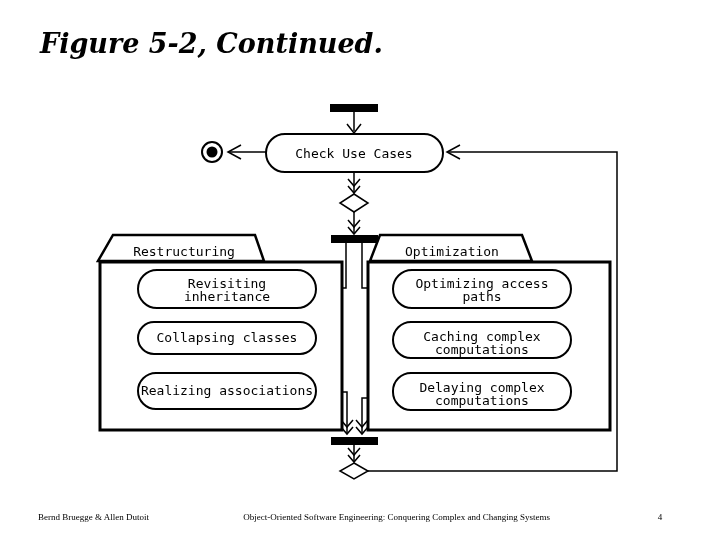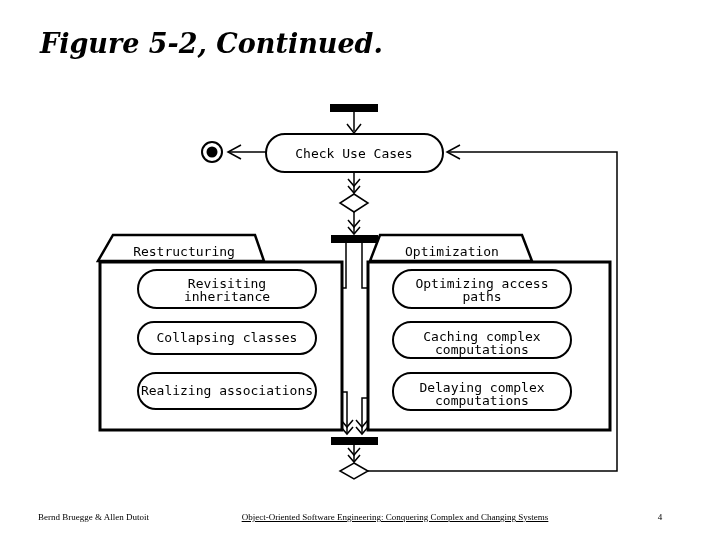--- a/index.html
+++ b/index.html
@@ -43,21 +43,21 @@
     left: 0;
     top: 509px;
     width: 720px;
     height: 16px;
     font-family: "Liberation Serif", serif;
     font-size: 9px;
     color: #000000;
     padding-left: 20px;
   }
   .footer-authors { position: absolute; left: 38px; top: 3px; white-space: nowrap; }
-  .footer-book    { position: absolute; left: 240px; width: 310px; top: 3px; text-align: center; white-space: nowrap; text-decoration: underline; }
+  .footer-book    { position: absolute; left: 240px; width: 310px; top: 3px; text-align: right; white-space: nowrap; }
   .footer-page    { position: absolute; left: 650px; width: 20px; top: 3px; text-align: center; }
 </style>
 </head>
 <body>
 
 <div class="slide">
 
   <div class="slide-title">Figure 5-2, Continued.</div>
 
   <svg class="diagram" width="720" height="540" viewBox="0 0 720 540">

